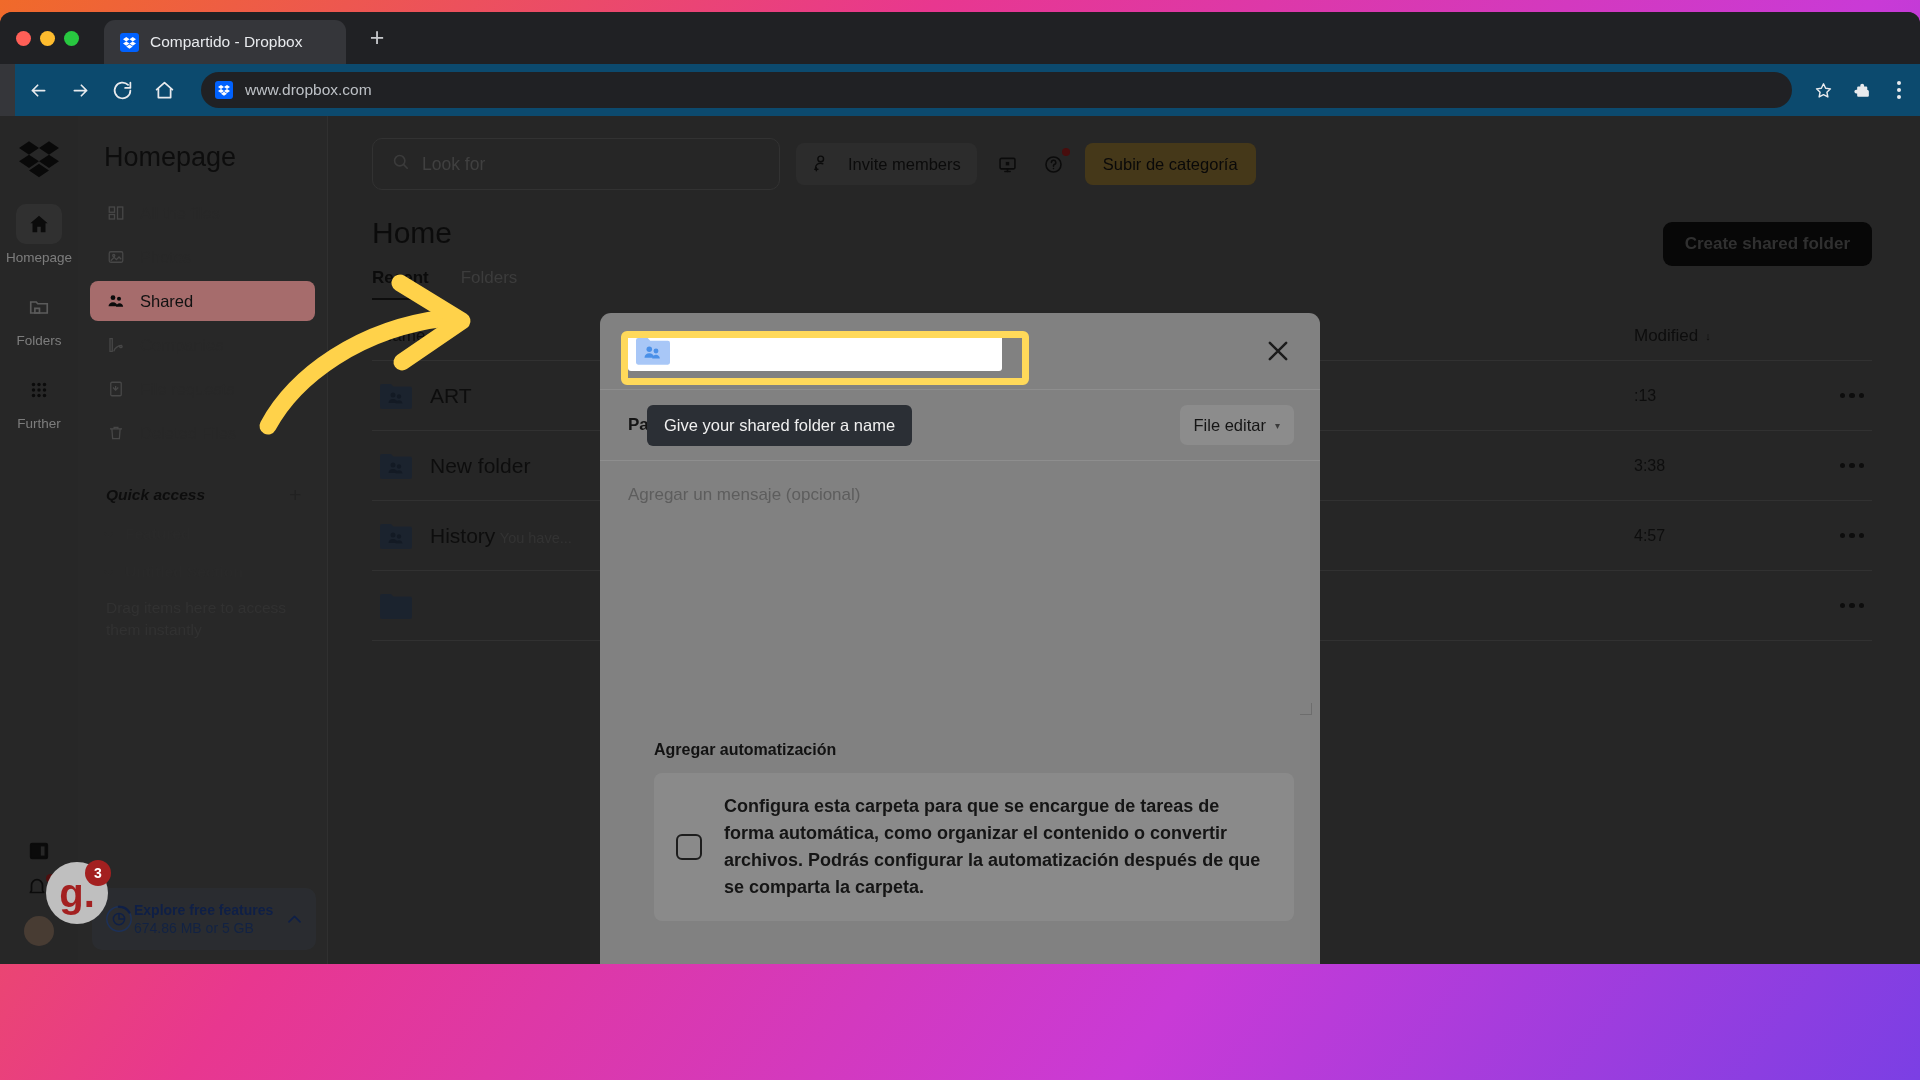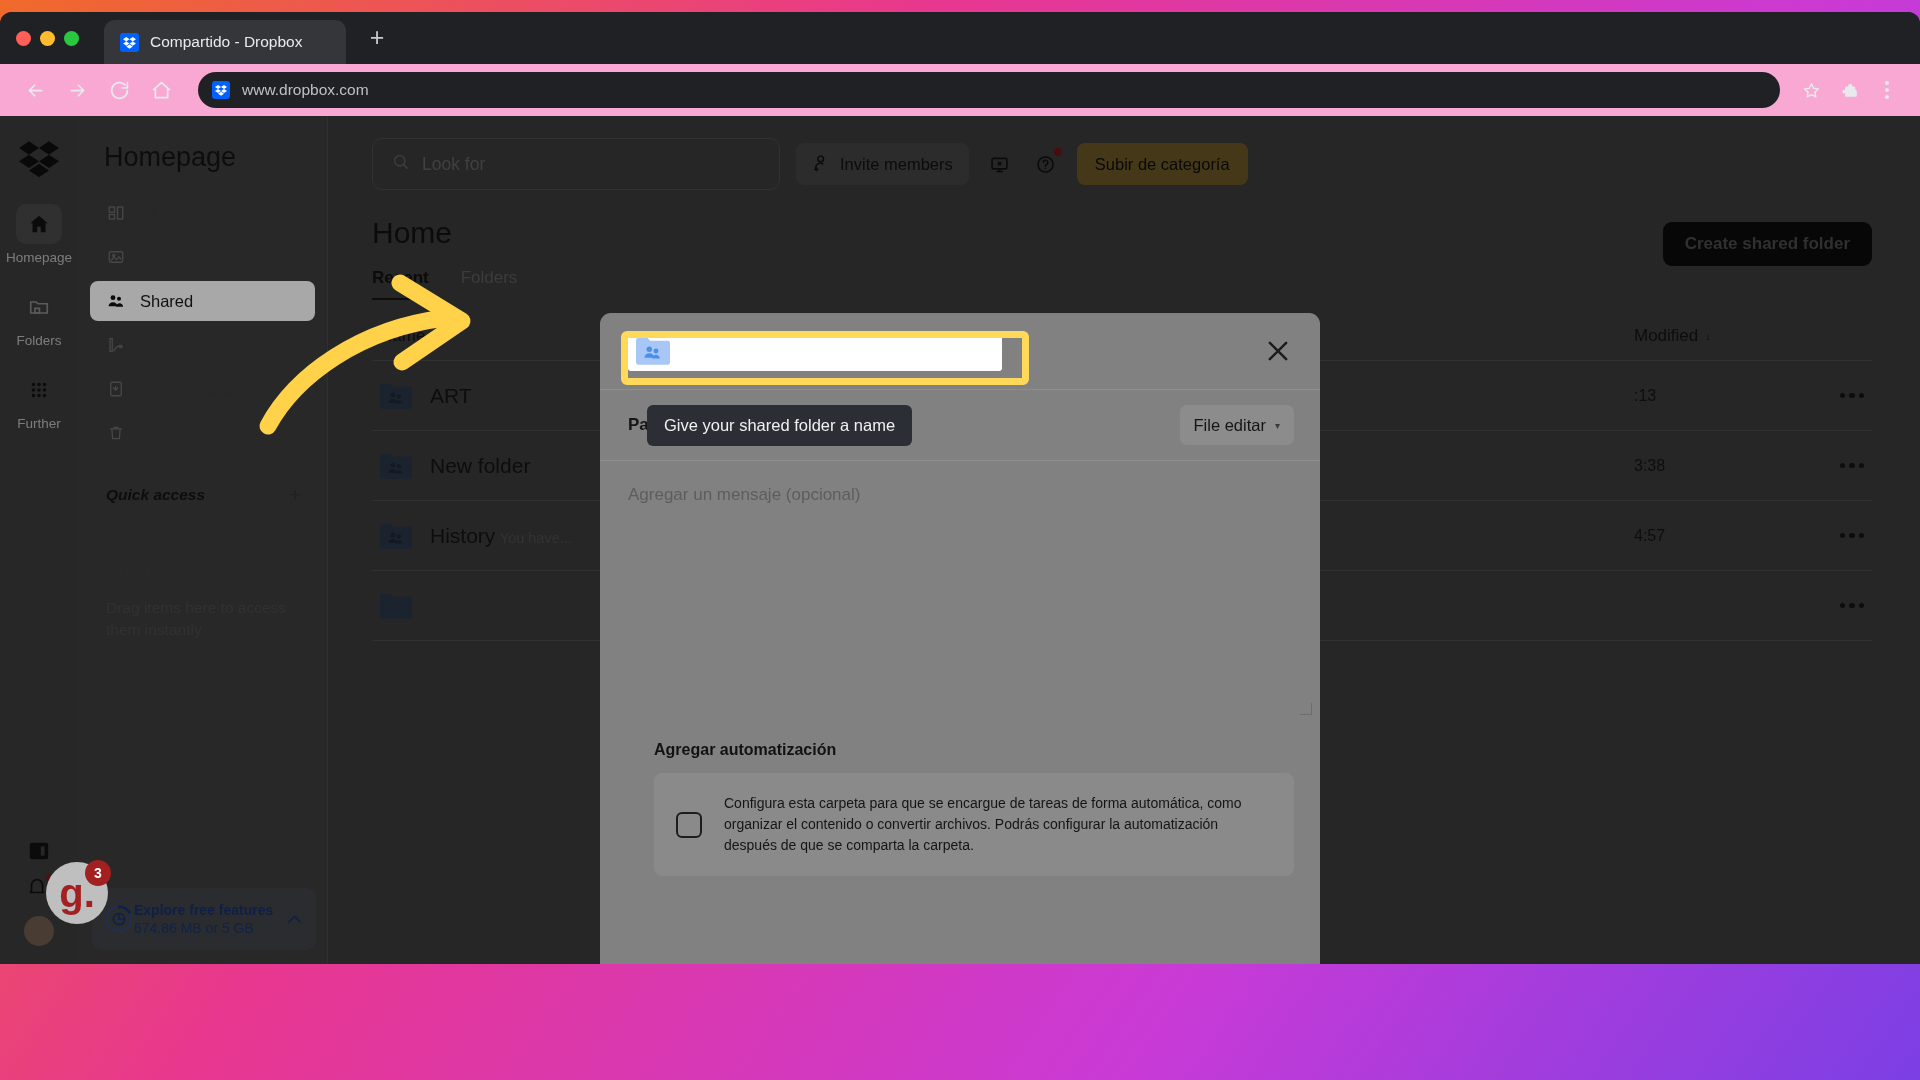--- a/index.html
+++ b/index.html
@@ -70,24 +70,25 @@
     width: 30px; height: 30px;
     color: #c7c9cc;
     font-size: 25px; line-height: 26px;
     text-align: center;
     border-radius: 50%;
   }
 
   
   .toolbar {
     height: 52px;
-    background: #f9a8d4;
-    display: flex; align-items: center;
-    padding: 0 16px;
+    background: #0c4a6e;
+    display: flex; align-items: center;
+    padding: 0 4px;
     gap: 4px;
+    margin-left: 15px;
   }
   .navbtn {
     width: 38px; height: 38px;
     display: flex; align-items: center; justify-content: center;
     color: #e8eaed;
     border-radius: 50%;
     flex: none;
   }
   .navbtn svg { width: 21px; height: 21px; }
   .omnibox {
@@ -187,21 +188,21 @@
     display: flex; align-items: center; gap: 14px;
     height: 40px;
     margin: 0 12px 4px 12px;
     padding-left: 16px;
     border-radius: 8px;
     color: #3d3d3d;
     font-size: 16.5px;
   }
   .nav-item .nav-ico { width: 20px; height: 20px; display:flex; align-items:center; justify-content:center; flex:none; }
   .nav-item .nav-ico svg { width: 18px; height: 18px; }
-  .nav-item.active { background: #ffffff; color: #1a1a1a; }
+  .nav-item.active { background: #fca5a5; color: #1a1a1a; }
   .nav-item.active .nav-ico { color: #111; }
 
   .quick-head {
     display: flex; align-items: center; justify-content: space-between;
     padding: 26px 26px 8px 28px;
     color: #141414; font-size: 15.5px; font-weight: bold; font-style: italic;
   }
   .quick-plus { font-size: 21px; color: #333; font-weight: 400; }
   .quick-row {
     display: flex; align-items: center; gap: 10px;
@@ -244,21 +245,21 @@
     border-radius: 10px;
     display: flex; align-items: center;
     padding: 0 18px; gap: 12px;
   }
   .search svg { width: 19px; height: 19px; color: #5a5a5a; flex:none; }
   .search span { color: #616161; font-size: 17.5px; }
   .invite {
     height: 42px;
     background: #434343;
     border-radius: 8px;
-    display: flex; align-items: center; gap: 9px;
+    display: flex; align-items: center; gap: 17px;
     padding: 0 16px;
     color: #111; font-size: 16.5px;
   }
   .invite svg { width: 19px; height: 19px; }
   .ic-btn { width: 30px; height: 30px; color: #111; position: relative; display:flex; align-items:center; justify-content:center;}
   .ic-btn svg { width: 21px; height: 21px; }
   .ic-dot { position: absolute; right: -1px; top: -1px; width: 8px; height: 8px; border-radius: 50%; background: #6e1414; }
   .upgrade {
     height: 42px;
     background: #6a5526;
@@ -412,21 +413,21 @@
     gap: 22px;
     padding: 20px 22px;
   }
   .auto-check {
     width: 26px; height: 26px;
     border: 2px solid #1d1d1d;
     border-radius: 6px;
     flex: none;
     background: transparent;
   }
-  .auto-text { color: #151515; font-size: 14px; line-height: 1.5; }
+  .auto-text { color: #151515; font-size: 18px; line-height: 1.5; font-weight: bold; }
 
   
   .arrow-svg {
     position: absolute;
     left: 250px; top: 150px;
     width: 300px; height: 200px;
     z-index: 70;
     pointer-events: none;
   }
 </style>

